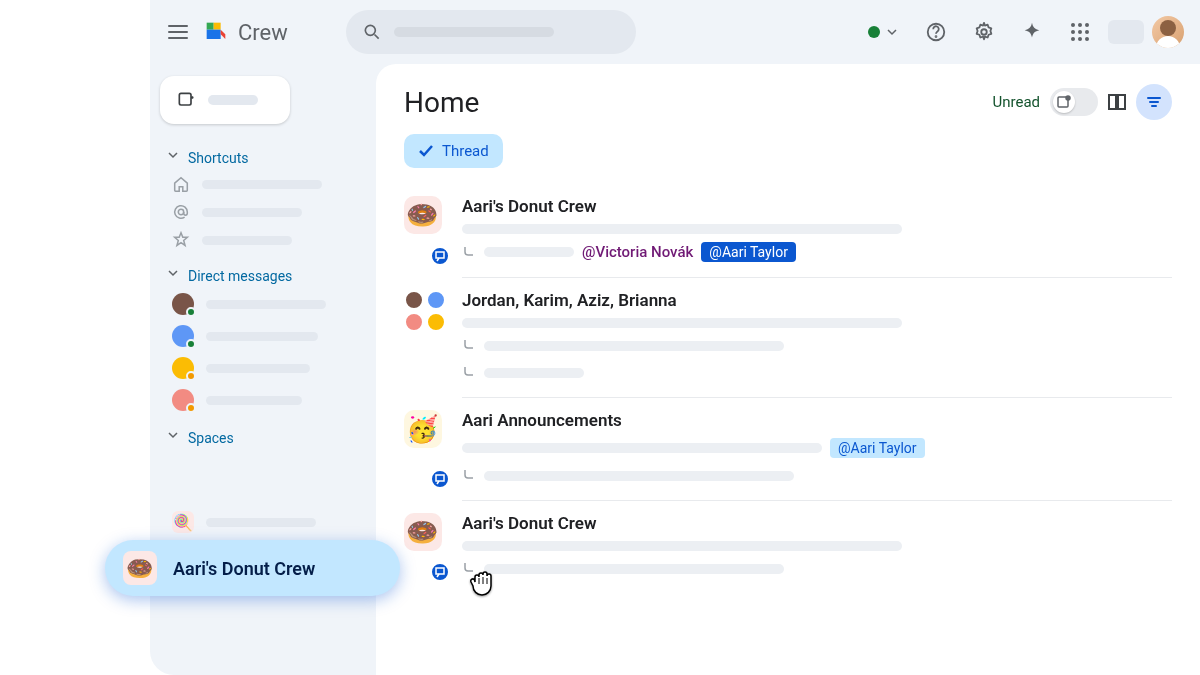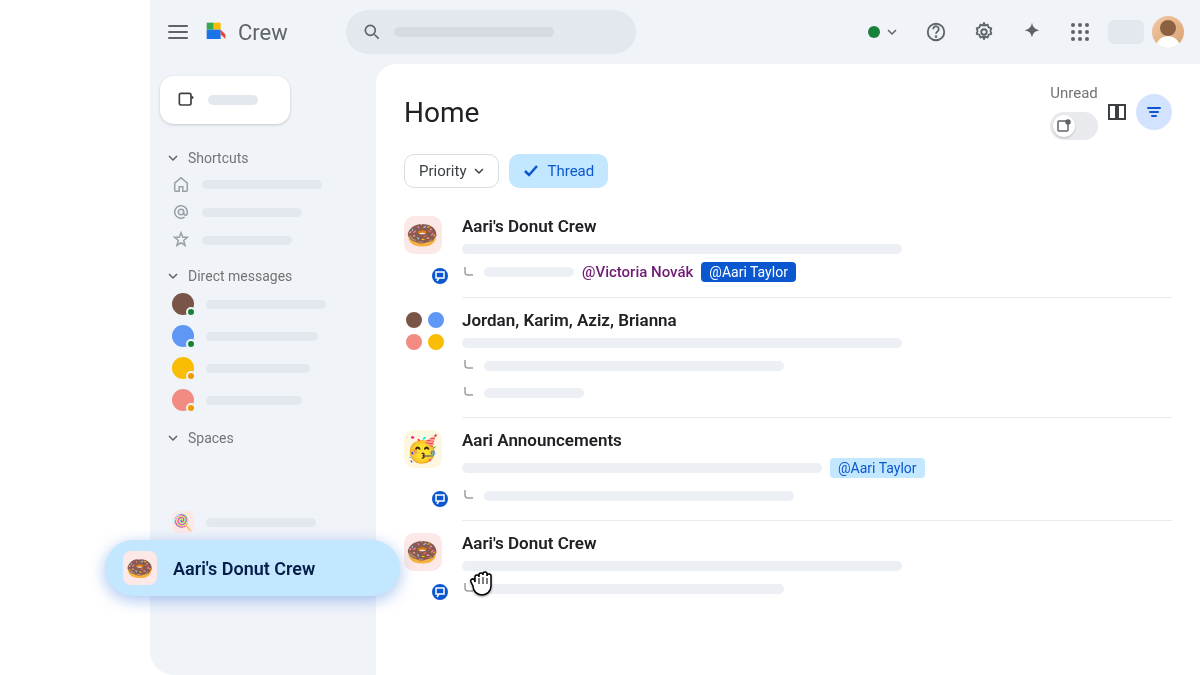--- a/index.html
+++ b/index.html
@@ -76,23 +76,23 @@
     width: 130px; height: 48px;
     background:#fff; border-radius: 14px;
     box-shadow: 0 1px 3px rgba(0,0,0,0.18);
     display:flex; align-items:center; padding:0 16px; gap:12px;
     margin-bottom: 22px;
     cursor:pointer;
   }
   .compose-icon { width:20px; height:20px; color:#3c4043; }
   .new-chat-ph { width:50px; height:10px; background:#e3e8ef; border-radius:5px; }
   .section-header {
-    display:flex; align-items:center; gap:10px;
+    display:flex; gap:10px;
     padding: 4px 8px;
-    font-size: 14px; color:#737373;
+    font-size: 14px; color:#0369a1;
     cursor:pointer;
   }
   .caret { width:10px; height:10px; color:#5f6368; }
   .shortcut-row, .dm-row, .space-row {
     display:flex; align-items:center; gap:12px;
     padding: 5px 10px 5px 12px;
     cursor:pointer;
     border-radius: 20px;
   }
   .shortcut-icon { width:18px; height:18px; color:#9aa0a6; display:flex; align-items:center; justify-content:center;}
@@ -108,21 +108,21 @@
     border-radius: 20px 0 0 0;
     margin: 0 0 0 6px;
     padding: 20px 28px 0 28px;
     overflow:hidden;
   }
   .main-header { display:flex; align-items:center; gap:8px; }
   .main-title { font-size:28px; color:#202124; font-weight:400; }
   .header-spacer { flex:1; }
   .unread-toggle {
     display:flex; align-items:center; gap:10px;
-    font-size:15px; color:#737373;flex-direction:column;
+    font-size:15px; color:#14532d;
   }
   .toggle {
     width:48px; height:28px; background:#e8eaed; border-radius:14px;
     position:relative;
   }
   .toggle::after{
     content:''; position:absolute; left:3px; top:3px; width:22px; height:22px;
     background:#fff; border-radius:50%; box-shadow:0 1px 2px rgba(0,0,0,0.2);
   }
   .toggle svg { position:absolute; left:6px; top:6px; width:16px; height:16px; color:#5f6368; z-index:1;}
@@ -373,26 +373,20 @@
         <div class="filter-btn">
           <svg viewBox="0 0 20 20" fill="currentColor">
               <rect x="3" y="5" width="14" height="2" rx="1"></rect>
               <rect x="5" y="9" width="10" height="2" rx="1"></rect>
               <rect x="7" y="13" width="6" height="2" rx="1"></rect>
             </svg>
         </div>
       </div>
 
       <div class="chips-row">
-        <div class="chip chip-outline">
-          <span>Priority</span>
-          <svg width="10" height="10" viewBox="0 0 10 10">
-              <path d="M1 3l4 4 4-4" fill="none" stroke="currentColor" stroke-width="1.5"></path>
-            </svg>
-        </div>
         <div class="chip chip-selected">
           <svg class="check-icon" viewBox="0 0 16 16" fill="none" stroke="currentColor" stroke-width="2.5">
               <path d="M2 8l4 4 8-9"></path>
             </svg>
           <span>Thread</span>
         </div>
       </div>
 
       <div class="convo-list" id="convo-list">
           <div class="convo">

